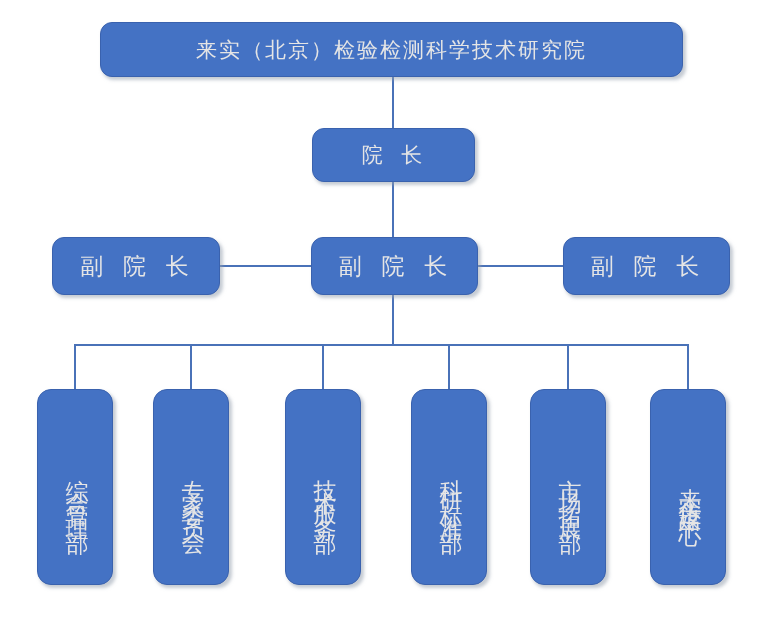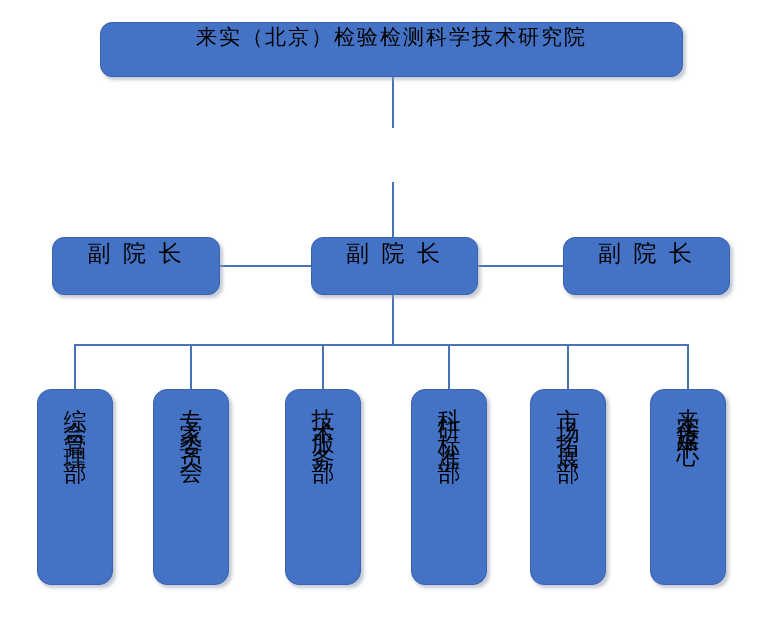--- a/index.html
+++ b/index.html
@@ -15,24 +15,26 @@
     background: #ffffff;
     overflow: hidden;
   }
   
   .node {
     position: absolute;
     box-sizing: border-box;
     background: #4472C4;
     border: 1.6px solid #3A62AE;
     border-radius: 12px;
-    color: #000000;
+    color: #e5e5e5;
     display: flex;
+    align-items: center;
     justify-content: center;
     box-shadow: 2.5px 3px 3.5px rgba(150,160,175,0.55);
+    font-family: Liberation Mono, monospace;
   }
   .node-root {
     left: 100px; top: 22px; width: 583px; height: 55px;
     font-size: 21px; letter-spacing: 2px;
   }
   .node-president {
     left: 312px; top: 128px; width: 163px; height: 54px;
     font-size: 21px; letter-spacing: 3px;
   }
   .node-vp {
@@ -100,20 +102,23 @@
   <div class="line line-v ln-drop drop-2"></div>
   <div class="line line-v ln-drop drop-3"></div>
   <div class="line line-v ln-drop drop-4"></div>
   <div class="line line-v ln-drop drop-5"></div>
   <div class="line line-v ln-drop drop-6"></div>
 
   <div class="node node-root">
     <span>来实（北京）检验检测科学技术研究院</span>
   </div>
 
+  <div class="node node-president">
+    <span>院 长</span>
+  </div>
 
   <div class="node node-vp node-vp-left">
     <span>副 院 长</span>
   </div>
   <div class="node node-vp node-vp-center">
     <span>副 院 长</span>
   </div>
   <div class="node node-vp node-vp-right">
     <span>副 院 长</span>
   </div>

